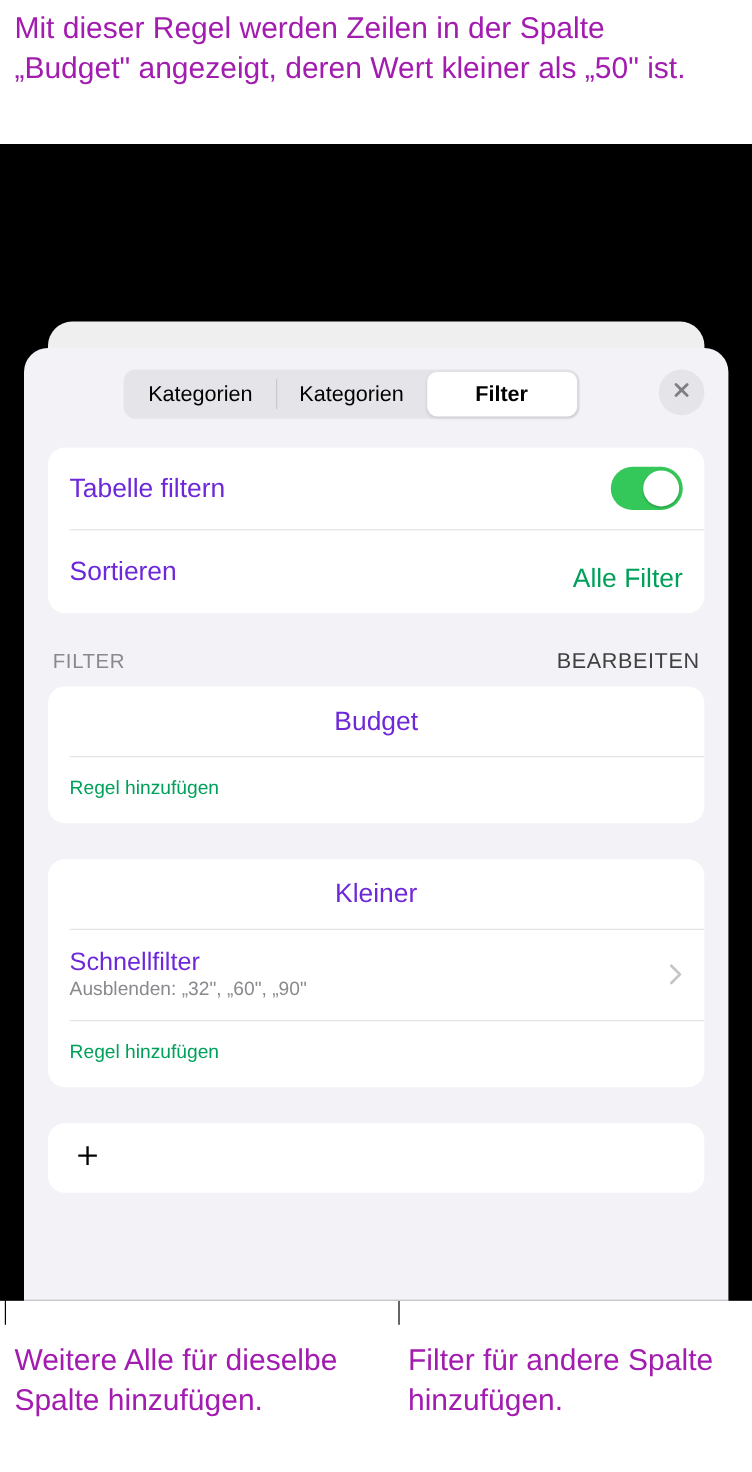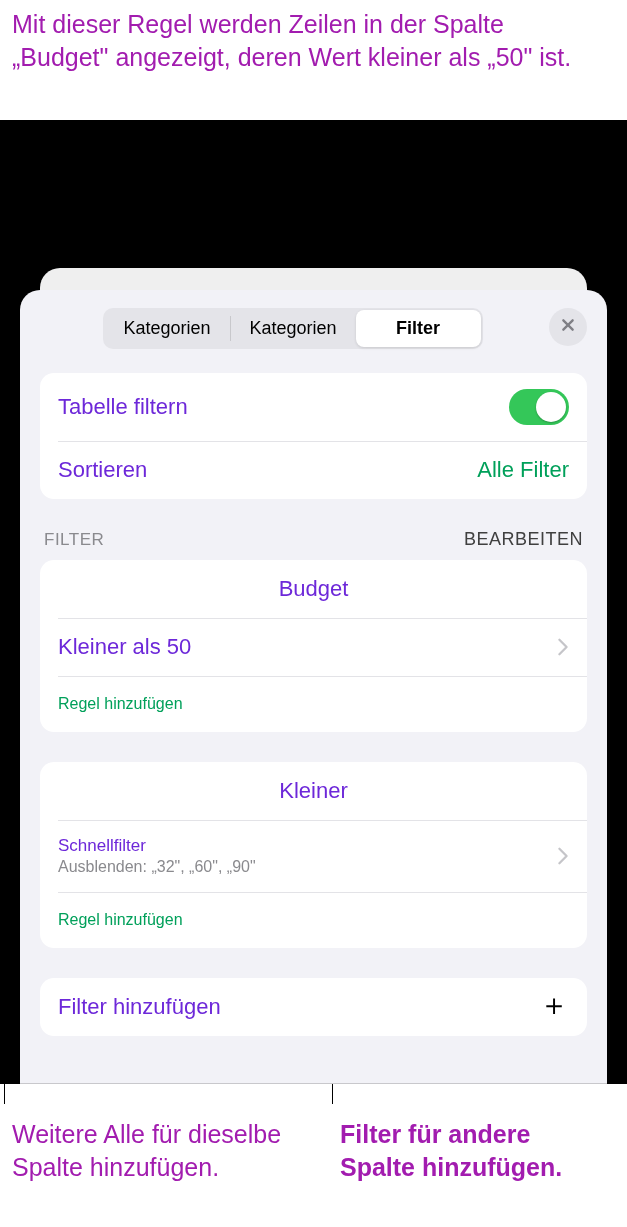--- a/index.html
+++ b/index.html
@@ -32,21 +32,20 @@
       position: absolute;
       left: 12px;
       top: 1118px;
       width: 280px;
     }
     .annotation-bottom-right {
       position: absolute;
       left: 340px;
       top: 1118px;
       width: 260px;
-      font-weight: bold;
     }
     .black-frame {
       position: absolute;
       top: 120px;
       left: 0;
       right: 0;
       height: 964px;
       background: #000;
     }
     .sheet-backcard {
@@ -147,20 +146,21 @@
       color: #6d28d9;
       flex: 1;
     }
     .row-label.bold {
       font-weight: 400;
       text-align: center;
     }
     .row-value {
       font-size: 22px;
       color: #00a05a;
+      margin-top: 12px;
     }
     .row-action {
       font-size: 16px;
       color: #00a05a;
     }
     .row-sub {
       font-size: 16px;
       color: #8a8a8e;
       margin-top: 2px;
     }
@@ -315,55 +315,46 @@
       <div class="section-header">
         <span class="section-title">Filter</span>
         <span class="section-action">Bearbeiten</span>
       </div>
 
       <div class="card">
         <div class="row">
           <span class="row-label bold">Budget</span>
         </div>
         <div class="row">
-          <span class="row-label">Kleiner als 50</span>
-          <span class="chevron">
-            <svg viewBox="0 0 12 20" fill="none" stroke="currentColor" stroke-width="2.5" stroke-linecap="round" stroke-linejoin="round">
-                <polyline points="2,2 10,10 2,18"></polyline>
-              </svg>
-          </span>
-        </div>
-        <div class="row">
           <span class="row-action">Regel hinzufügen</span>
         </div>
       </div>
 
       <div class="card">
         <div class="row">
           <span class="row-label bold">Kleiner</span>
         </div>
         <div class="row">
           <div class="row-col">
-            <span class="row-label" style="font-size:17px">Schnellfilter</span>
+            <span class="row-label" style="font-size:21px">Schnellfilter</span>
             <span class="row-sub">Ausblenden: „32", „60", „90"</span>
           </div>
           <span class="chevron">
             <svg viewBox="0 0 12 20" fill="none" stroke="currentColor" stroke-width="2.5" stroke-linecap="round" stroke-linejoin="round">
                 <polyline points="2,2 10,10 2,18"></polyline>
               </svg>
           </span>
         </div>
         <div class="row">
           <span class="row-action">Regel hinzufügen</span>
         </div>
       </div>
 
       <div class="card last">
         <div class="row">
-          <span class="row-label">Filter hinzufügen</span>
           <span class="plus">＋</span>
         </div>
       </div>
 
     </div>
     <div class="bottom-hairline"></div>
   </div>
 </div>
 
 <div class="annotation annotation-bottom-left">Weitere Alle für dieselbe Spalte hinzufügen.</div>

